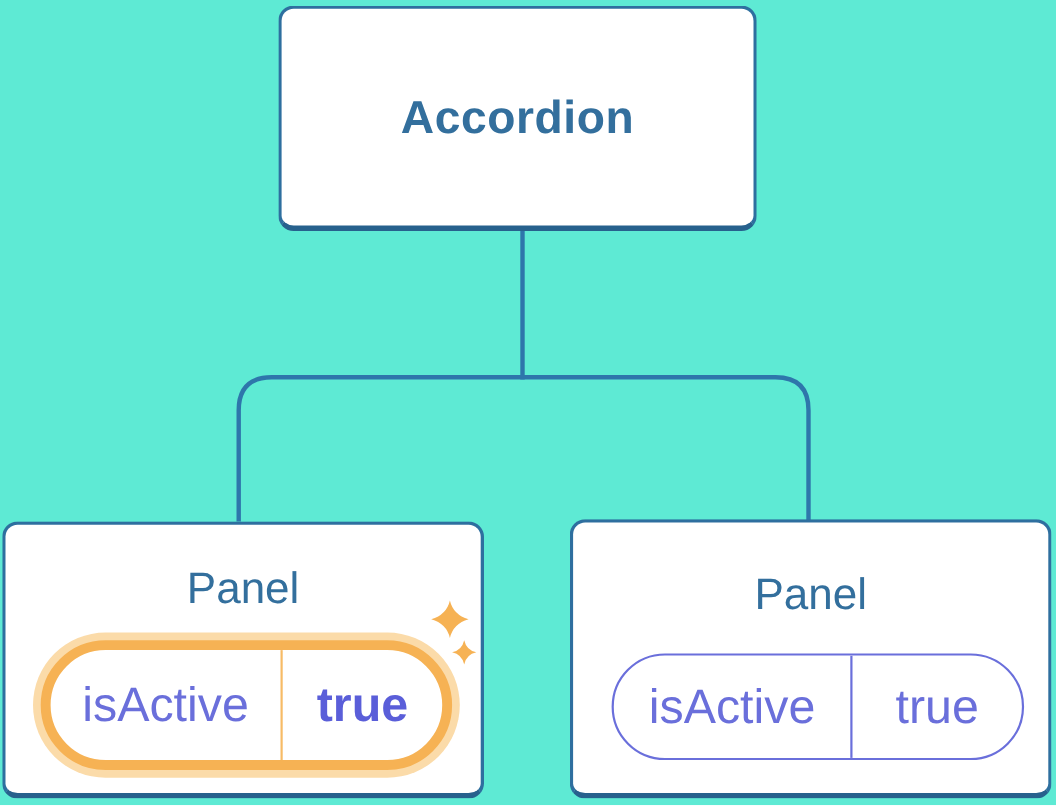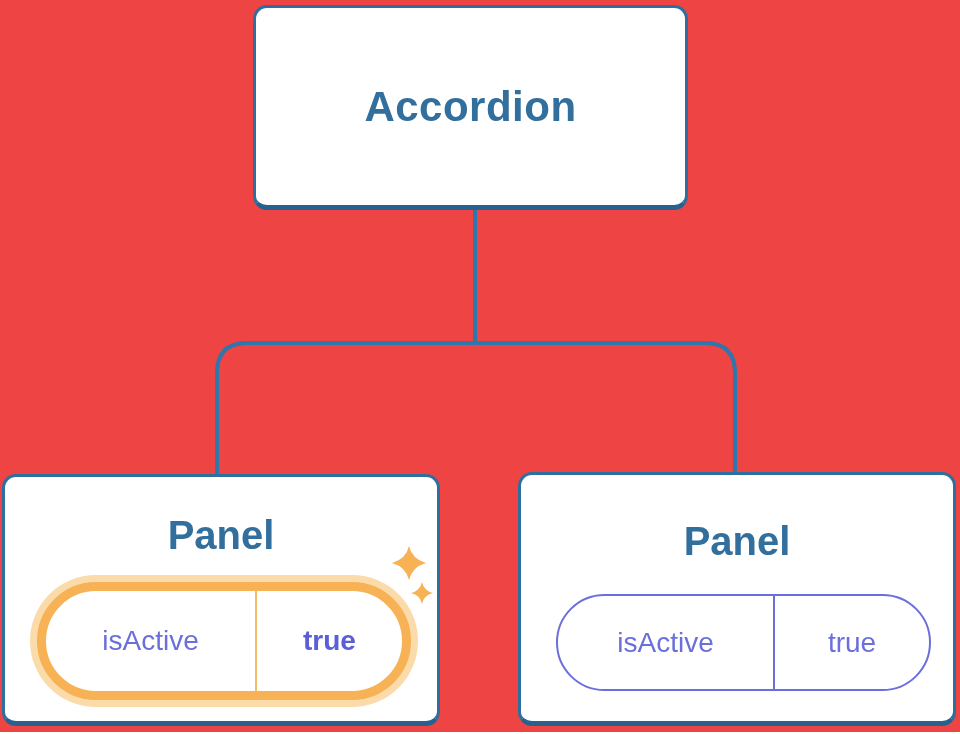--- a/index.html
+++ b/index.html
@@ -2,21 +2,21 @@
 <html><head>
 <meta charset="utf-8">
 <style>
   html, body { margin: 0; padding: 0; }
   body { font-family: "Liberation Sans", sans-serif; }
 
   .canvas {
     position: relative;
     width: 960px;
     height: 732px;
-    background: #ef4444;
+    background: #5eead4;
     overflow: hidden;
   }
 
   .connectors {
     position: absolute;
     left: 0; top: 0;
     width: 960px; height: 734px;
   }
 
   .node {
@@ -45,21 +45,21 @@
 
   .node-panel-left  { left: 2px;   top: 474px; width: 438px; height: 252px; }
   .node-panel-right { left: 518px; top: 472px; width: 438px; height: 254px; }
 
   .panel-title {
     position: absolute;
     left: 0; right: 0;
     text-align: center;
     color: #336F9D;
     font-size: 40px;
-    font-weight: 700;
+    font-weight: 400;
   }
   .node-panel-left  .panel-title { top: 36px; }
   .node-panel-right .panel-title { top: 44px; }
 
   .pill {
     position: absolute;
     box-sizing: border-box;
     background: #ffffff;
     border-radius: 999px;
     display: flex;
@@ -79,21 +79,21 @@
     left: 35px; top: 119px;
     width: 375px; height: 97px;
     border: 2px solid #6A6FDB;
   }
   .pill-inactive .pill-cell-name { border-right: 2px solid #6A6FDB; }
 
   .pill-cell {
     display: flex;
     align-items: center;
     justify-content: center;
-    font-size: 28px;
+    font-size: 44px;
     color: #6A6FDB;
   }
   .pill-active   .pill-cell-name  { width: 209px; }
   .pill-inactive .pill-cell-name  { width: 215px; }
   .pill-cell-value { flex: 1; }
 
   .pill-active .pill-cell-value {
     font-weight: 700;
     color: #5A5ED9;
   }

